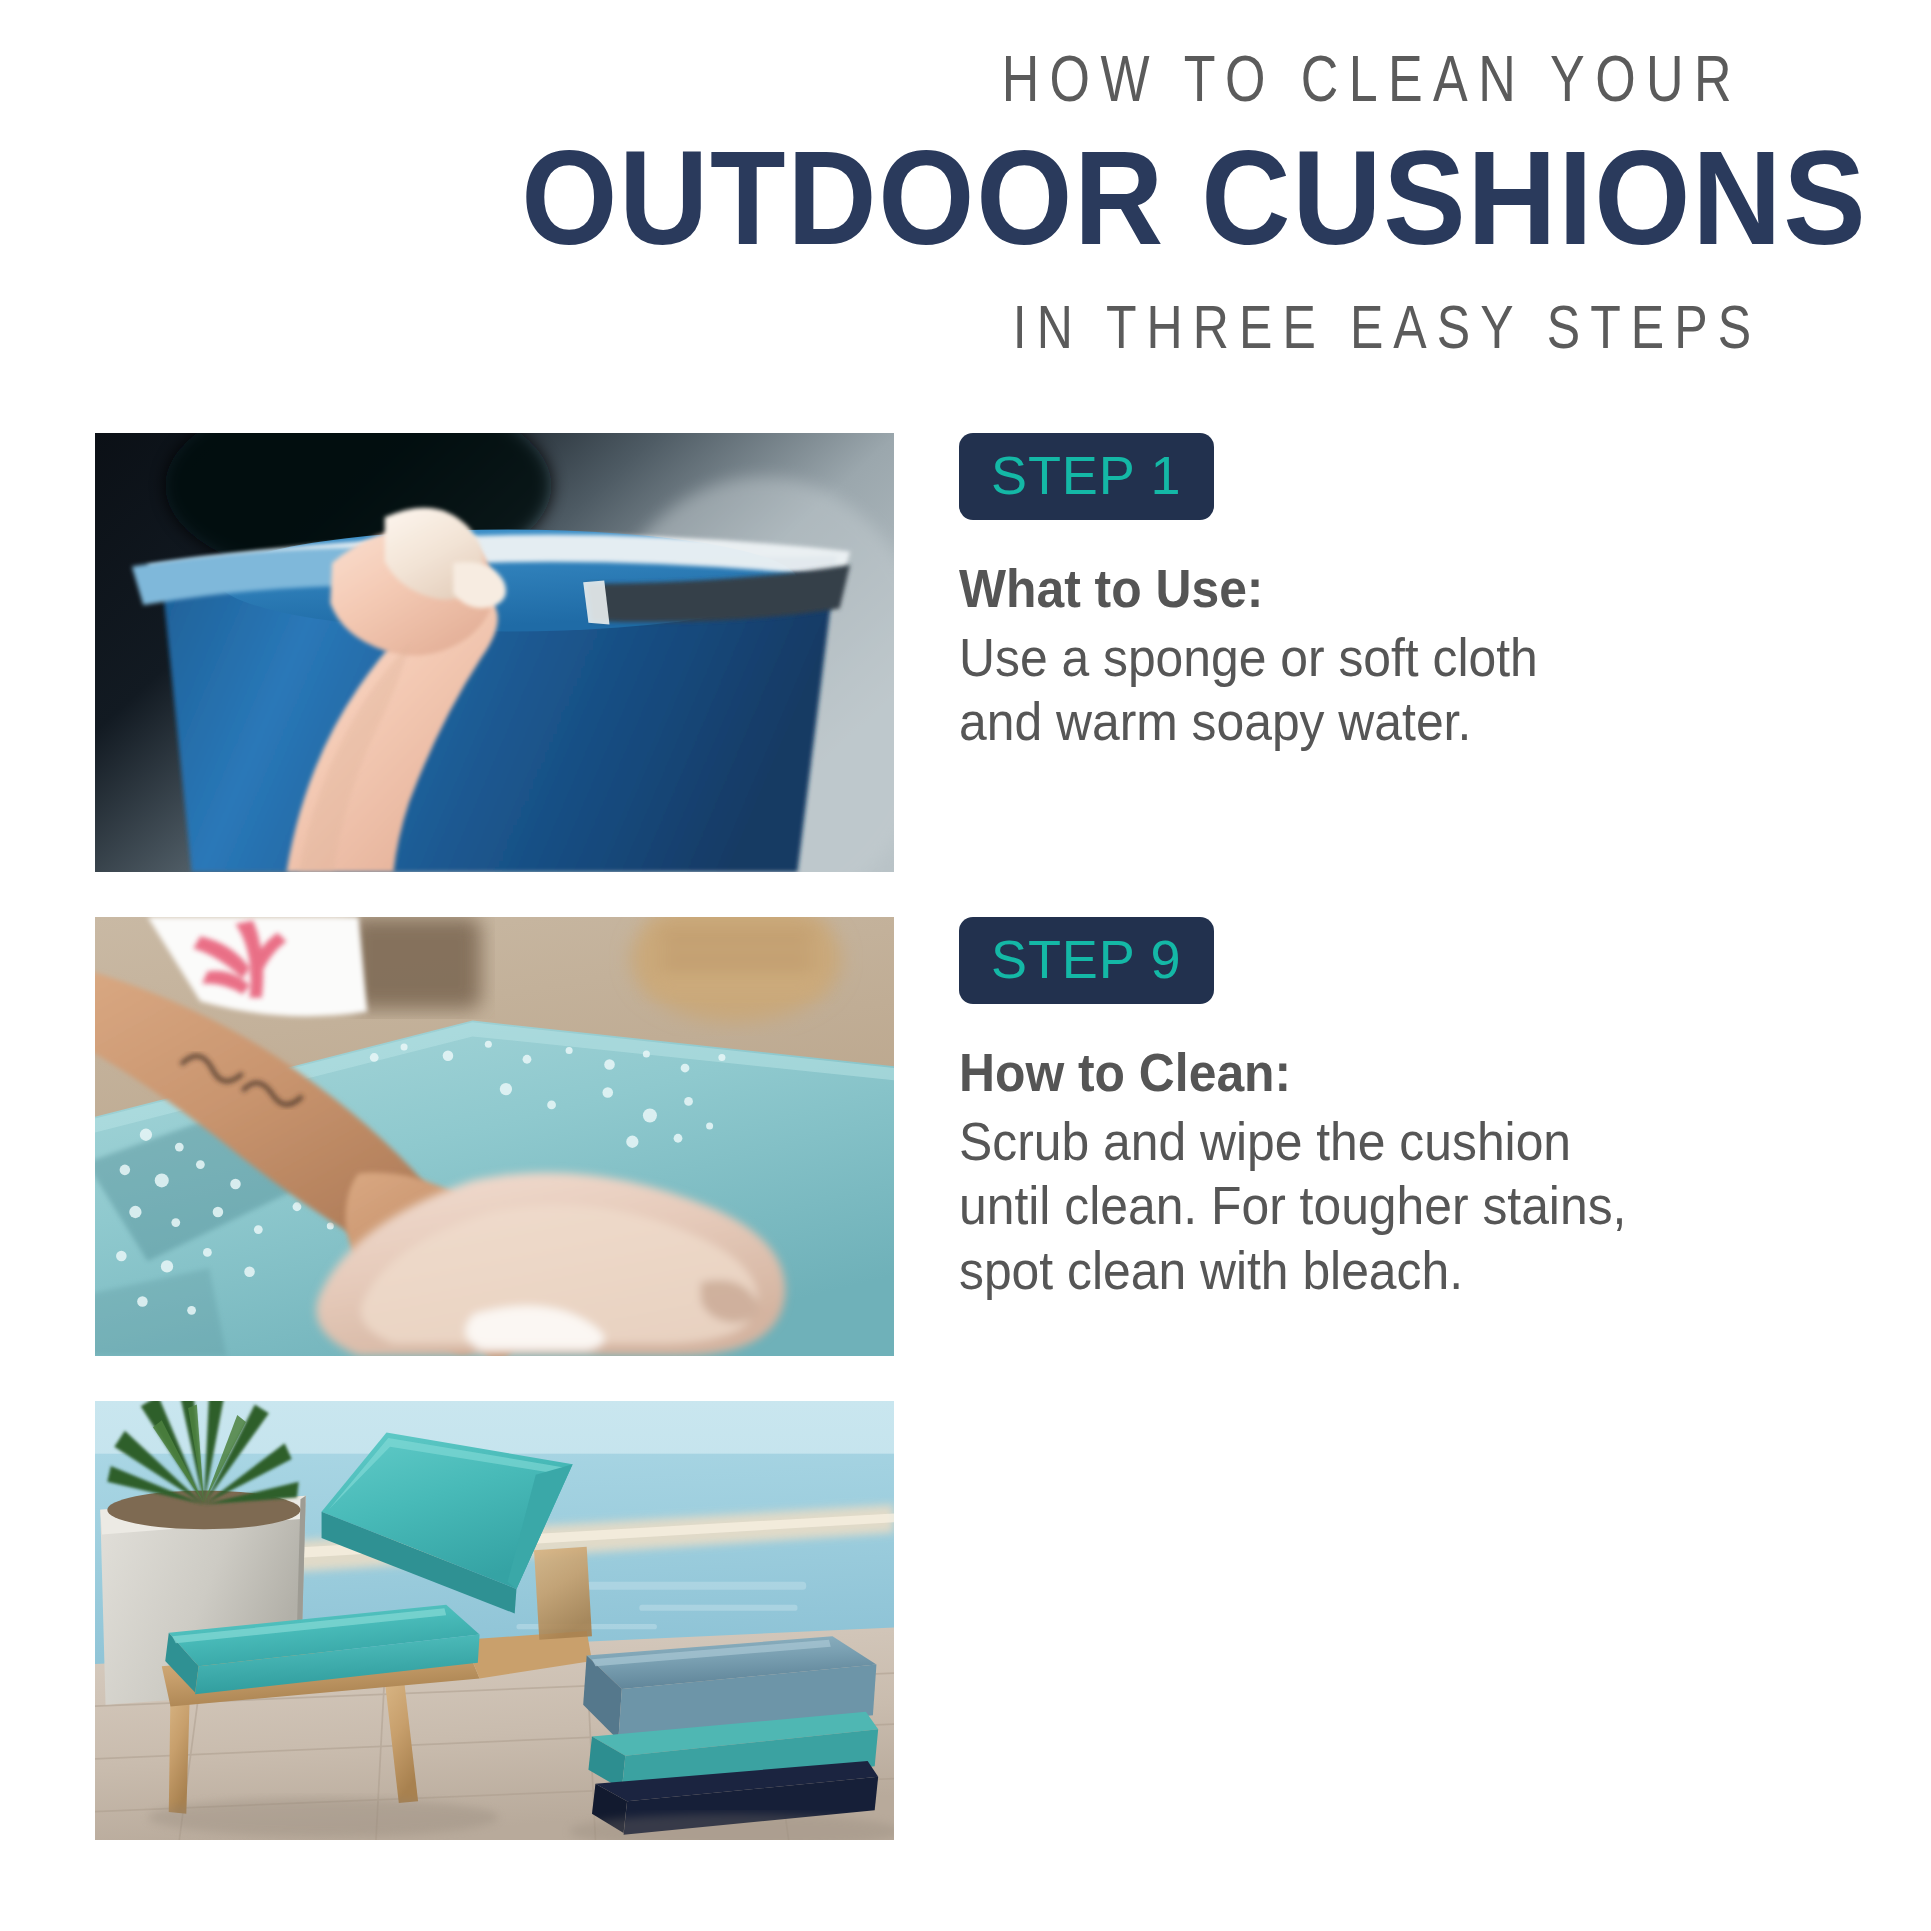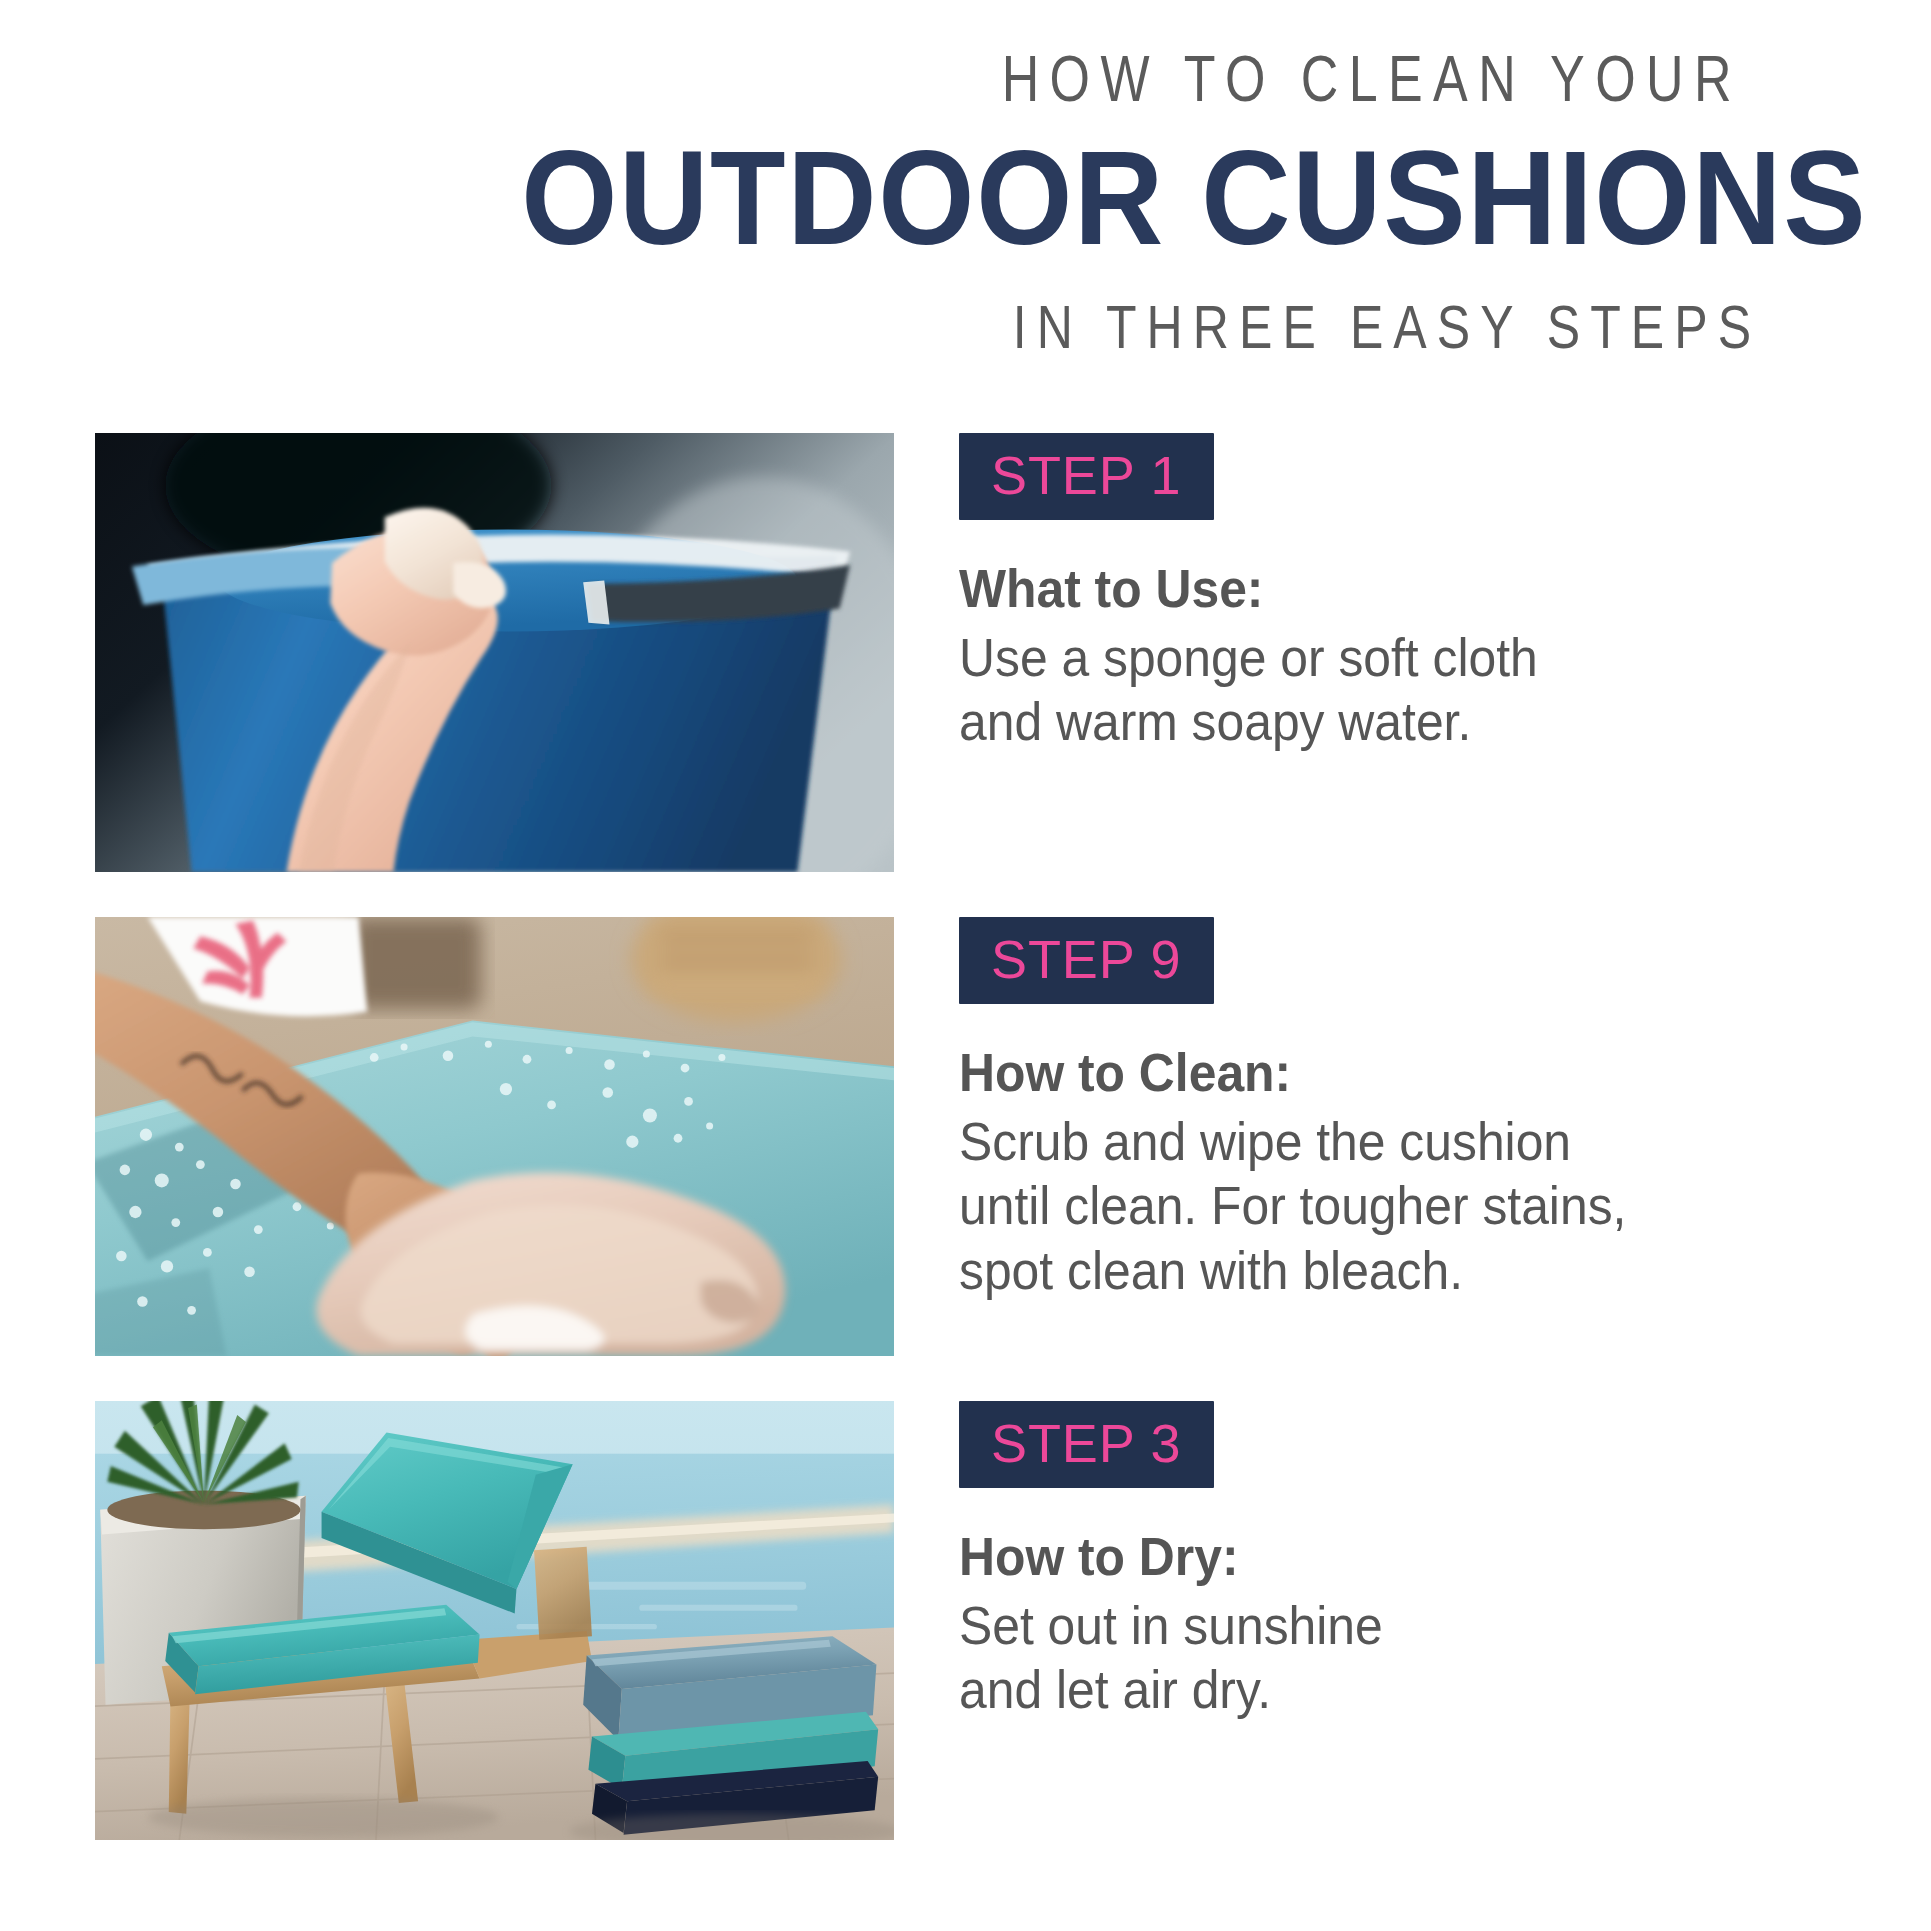--- a/index.html
+++ b/index.html
@@ -99,22 +99,22 @@
   .step-text {
     position: absolute;
     left: 959px;
     top: 0;
     width: 878px;
   }
 
   .badge {
     display: inline-block;
     background: #22314e;
-    color: #ec4899;
-    border-radius: 1px;
+    color: #14b8a6;
+    border-radius: 14px;
     padding: 15px 32px 18.4px 32px;
     font-size: 54px;
     line-height: 1.0;
     font-weight: 400;
     letter-spacing: 0.9px;
     white-space: nowrap;
   }
 
   .step-heading {
     margin: 0;
@@ -495,23 +495,17 @@
 
           <path d="M570 436 L880 410 L892 428 L606 456 Z" fill="#1b2440"></path>
           <path d="M570 436 L606 456 L602 492 L566 470 Z" fill="#121a2f"></path>
           <path d="M606 456 L892 428 L888 466 L602 494 Z" fill="#161f38"></path>
 
           <ellipse cx="260" cy="474" rx="200" ry="22" fill="#8e8274" opacity="0.30" filter="url(#p3blur2)"></ellipse>
           <ellipse cx="730" cy="490" rx="190" ry="20" fill="#8e8274" opacity="0.28" filter="url(#p3blur2)"></ellipse>
         </svg>
       </div>
 
-      <div class="step-text">
-        <div class="badge">STEP 3</div>
-        <div class="step-heading">How to Dry:</div>
-        <div class="step-body">Set out in sunshine
-and let air dry.</div>
-      </div>
     </div>
 
   </div>
 </div>
 
 
 </body></html>

